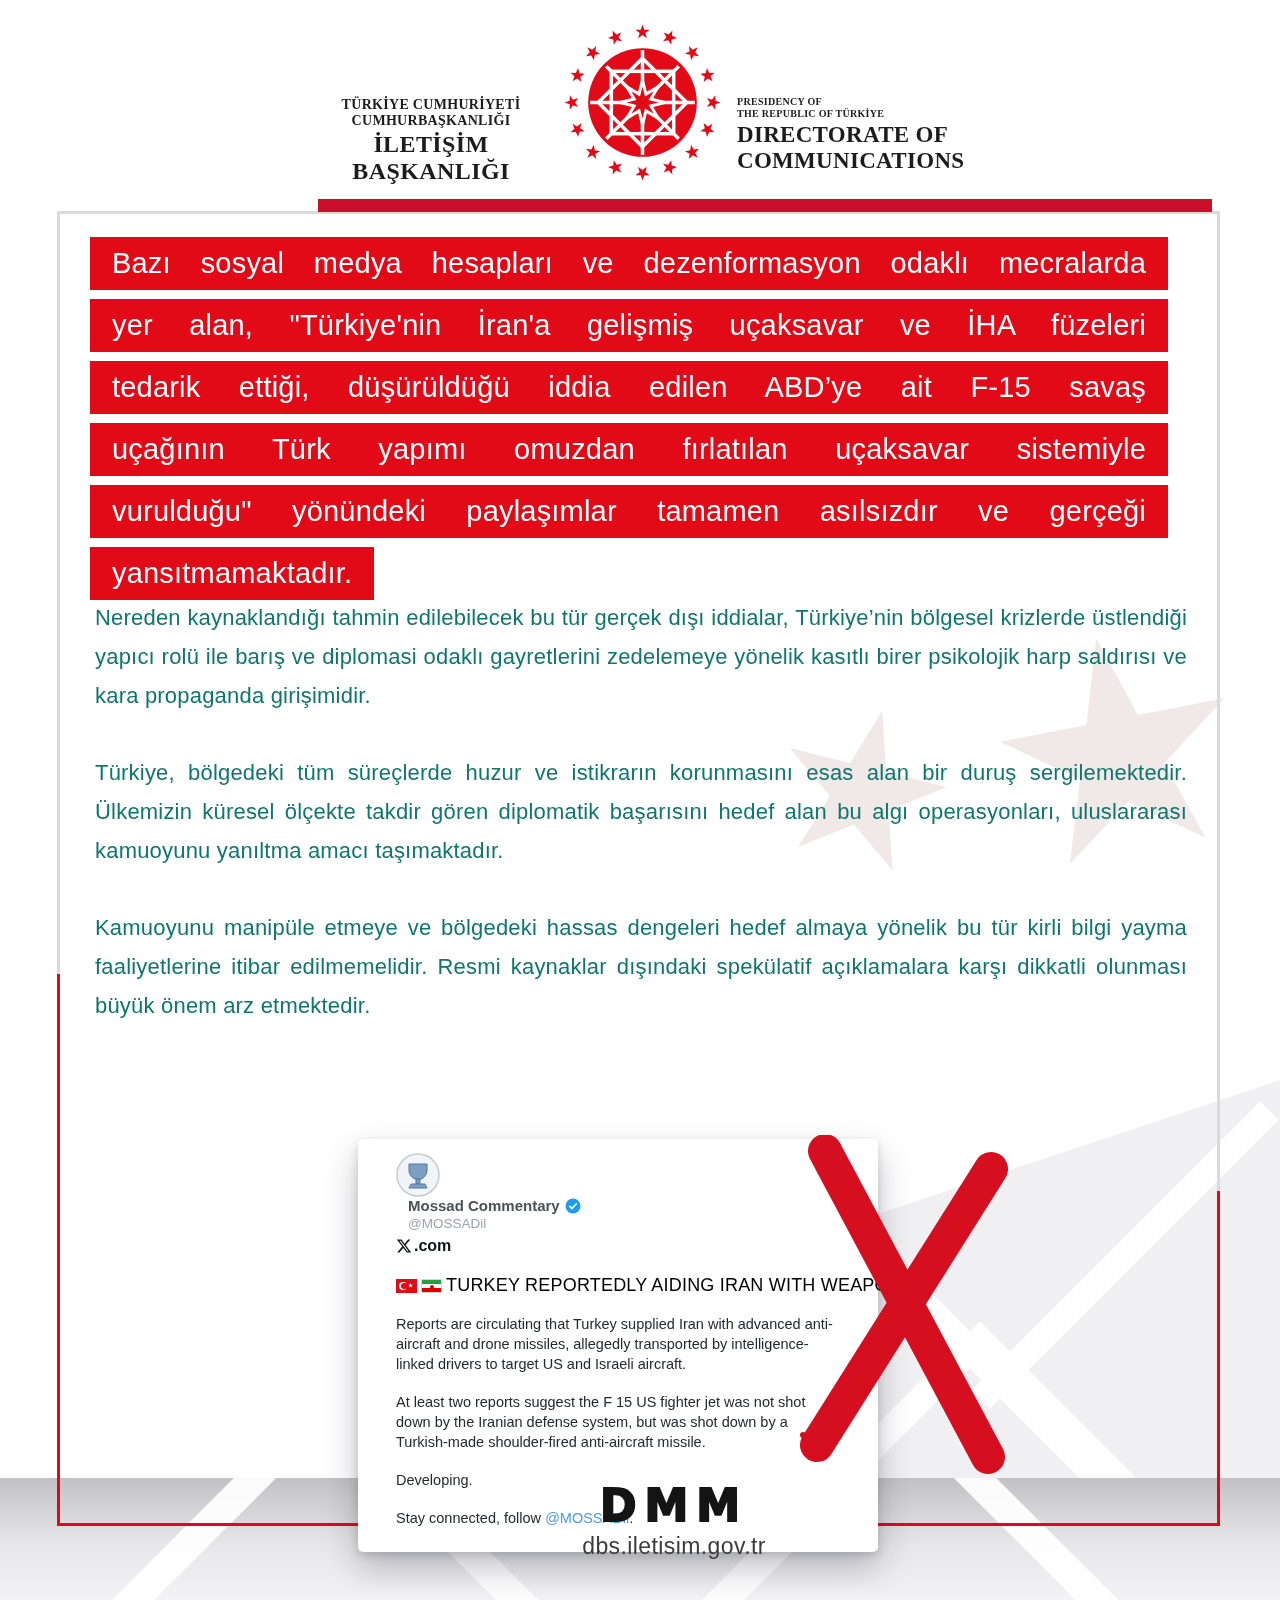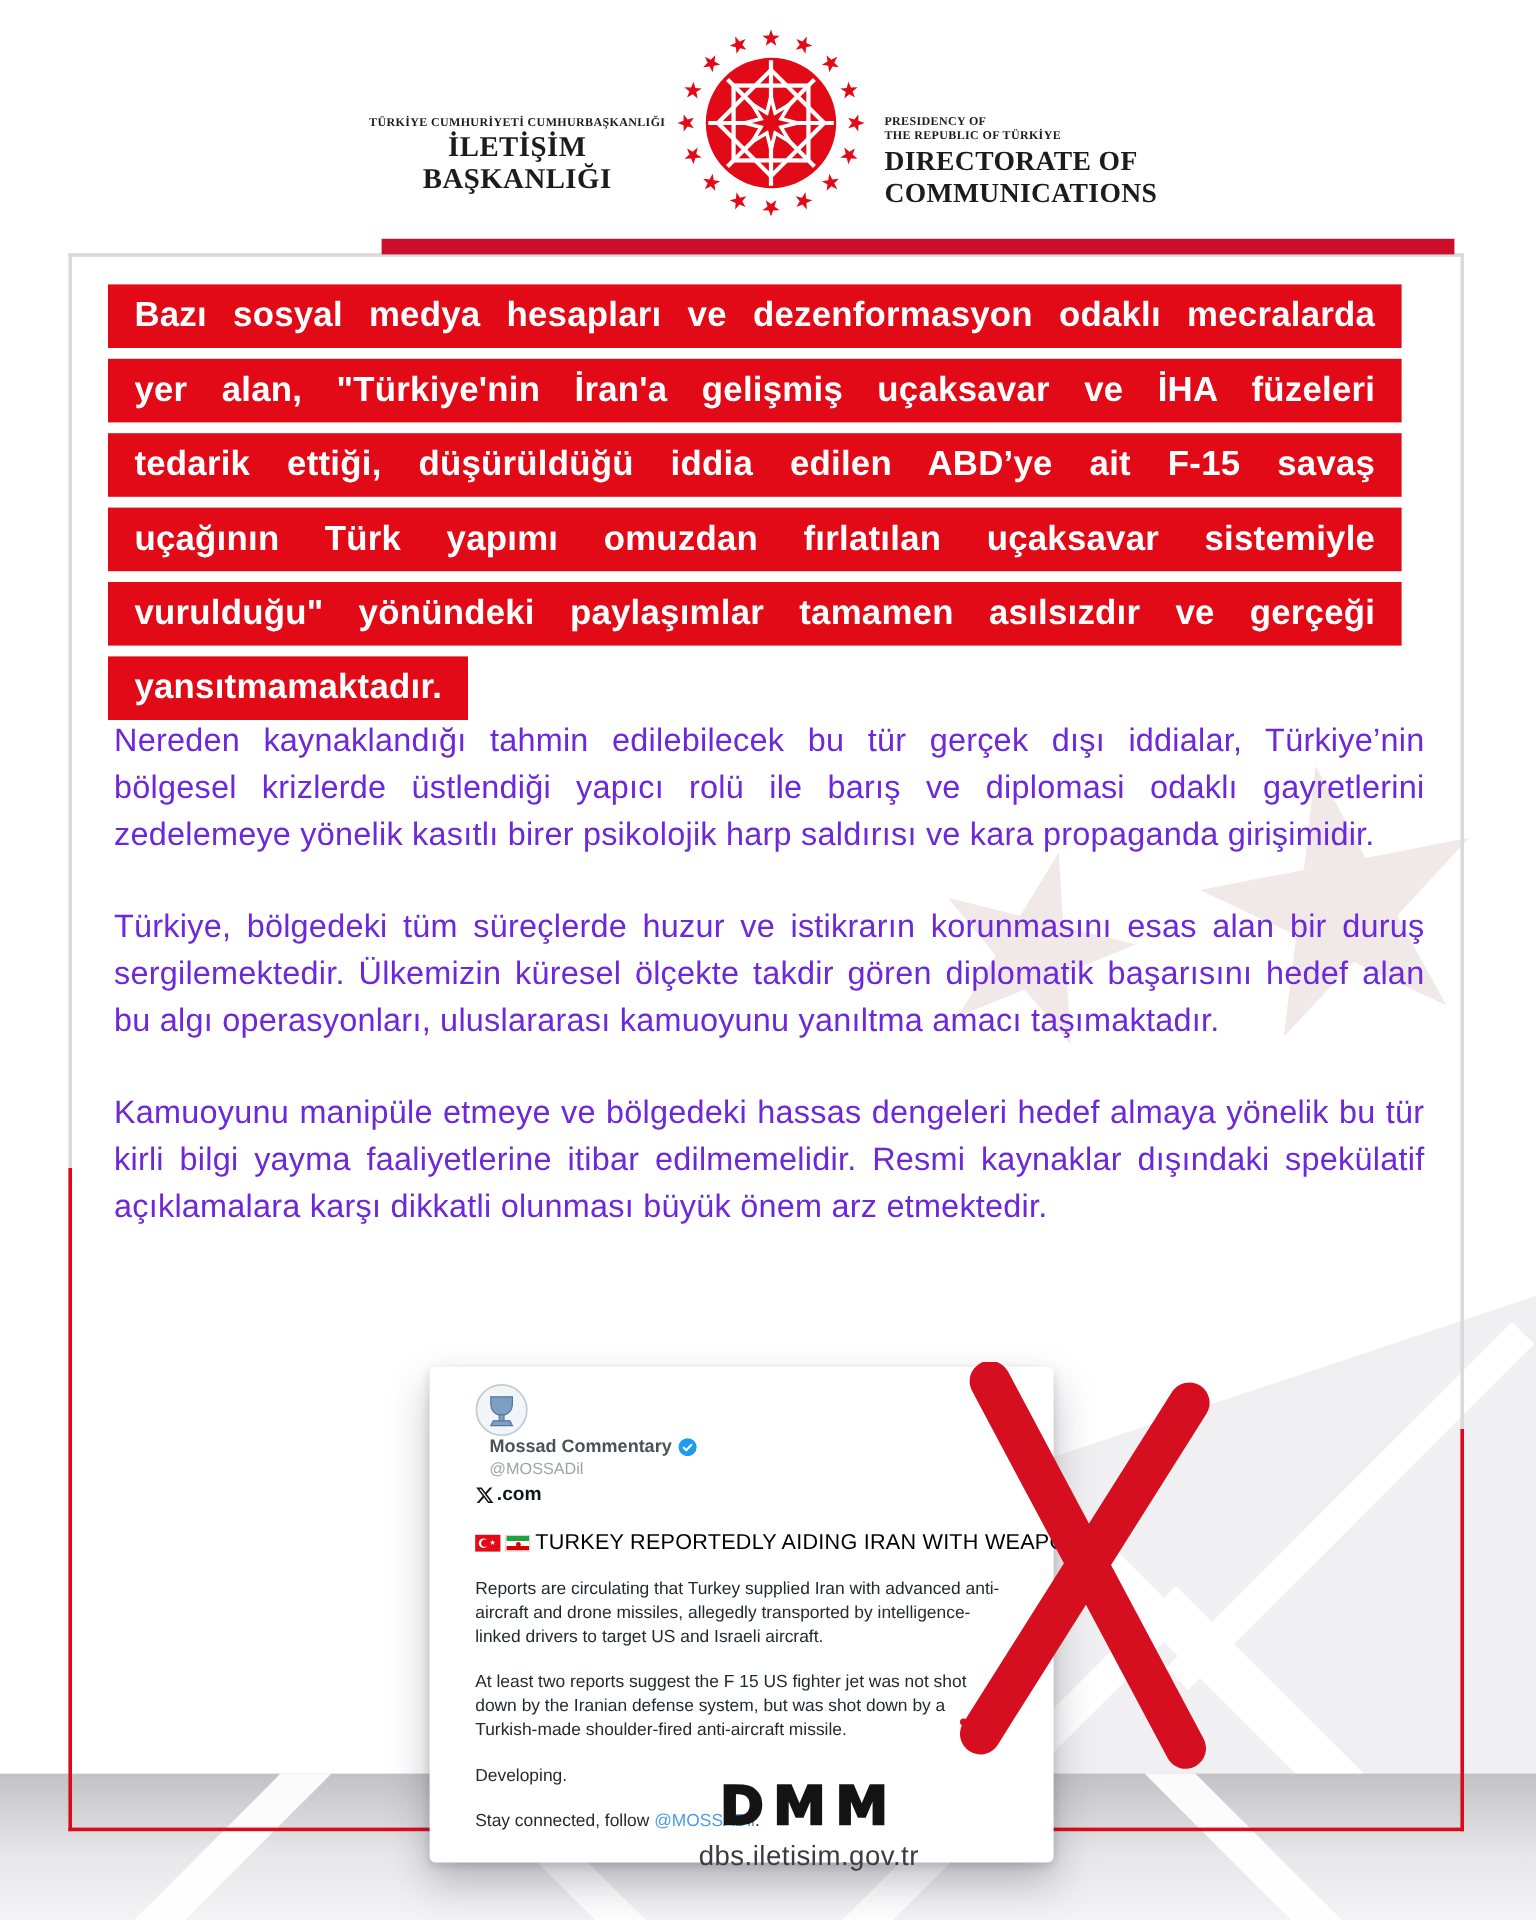--- a/index.html
+++ b/index.html
@@ -21,37 +21,37 @@
   .frame-bottom{position:absolute;left:57px;top:1523px;width:1163px;height:3px;background:#dd0a1e;}
   .frame-left{position:absolute;left:57px;top:211px;width:3px;height:1315px;
       background:linear-gradient(to bottom,#dadadc 0%,#dadadc 58%,#dd0a1e 58%,#dd0a1e 100%);}
   .frame-right{position:absolute;left:1217px;top:211px;width:3px;height:1315px;
       background:linear-gradient(to bottom,#dadadc 0%,#dadadc 74.5%,#dd0a1e 74.5%,#dd0a1e 100%);}
   .accent-bar{position:absolute;left:318px;top:199px;width:894px;height:13px;background:#cb0e2a;}
 
   
   .logo-left{position:absolute;left:300px;top:97px;width:262px;text-align:center;color:#1c1c1c;
              font-family:"Liberation Serif", serif;}
-  .logo-left .small{font-size:10px;font-weight:bold;letter-spacing:.3px;}
+  .logo-left .small{font-size:14px;font-weight:bold;letter-spacing:.3px;}
   .logo-left .big{font-size:24px;font-weight:600;letter-spacing:.4px;margin-top:2px;}
   .logo-right{position:absolute;left:737px;top:80px;color:#1c1c1c;font-family:"Liberation Serif", serif;margin-top:16px;}
   .logo-right .small{font-size:10px;font-weight:bold;letter-spacing:.3px;line-height:12px;}
   .logo-right .big{font-size:23px;font-weight:bold;letter-spacing:.3px;line-height:26px;margin-top:2px;}
   .emblem{position:absolute;left:560px;top:20px;}
 
   
   .headline{position:absolute;left:90px;top:237px;display:flex;flex-direction:column;gap:9px;z-index:2;}
-  .hl-block{background:#e30a17;color:#ffffff;font-weight:bold;font-size:29px;height:53px;line-height:53px;
+  .hl-block{background:#e30a17;color:#ffffff;font-weight:normal;font-size:29px;height:53px;line-height:53px;
             padding:0 22px;box-sizing:border-box;letter-spacing:.2px;}
   .hl-block.just{width:1078px;text-align:justify;text-align-last:justify;}
   .hl-block.fit{width:fit-content;}
 
   
-  .bodytext{position:absolute;left:95px;top:598px;width:1092px;z-index:2;color:#6d28d9;
-            font-size:27px;line-height:39px;letter-spacing:.2px;text-align:justify;}
+  .bodytext{position:absolute;left:95px;top:598px;width:1092px;z-index:2;color:#0f766e;
+            font-size:22px;line-height:39px;letter-spacing:.2px;text-align:justify;}
   .bodytext p{margin:0 0 38px 0;}
 
   
   .tweet-card{position:absolute;left:358px;top:1139px;width:520px;box-sizing:border-box;background:#ffffff;
       border-radius:5px;padding:14px 38px 24px 38px;z-index:3;
       box-shadow:0 16px 34px rgba(40,40,60,.28),0 3px 8px rgba(0,0,0,.14);}
   .tw-head{display:flex;align-items:flex-start;flex-direction:column;}
   .tw-avatar{width:44px;height:44px;flex:0 0 44px;}
   .tw-id{margin-left:12px;flex:1 1 auto;}
   .tw-name-row{display:flex;align-items:center;gap:5px;}

